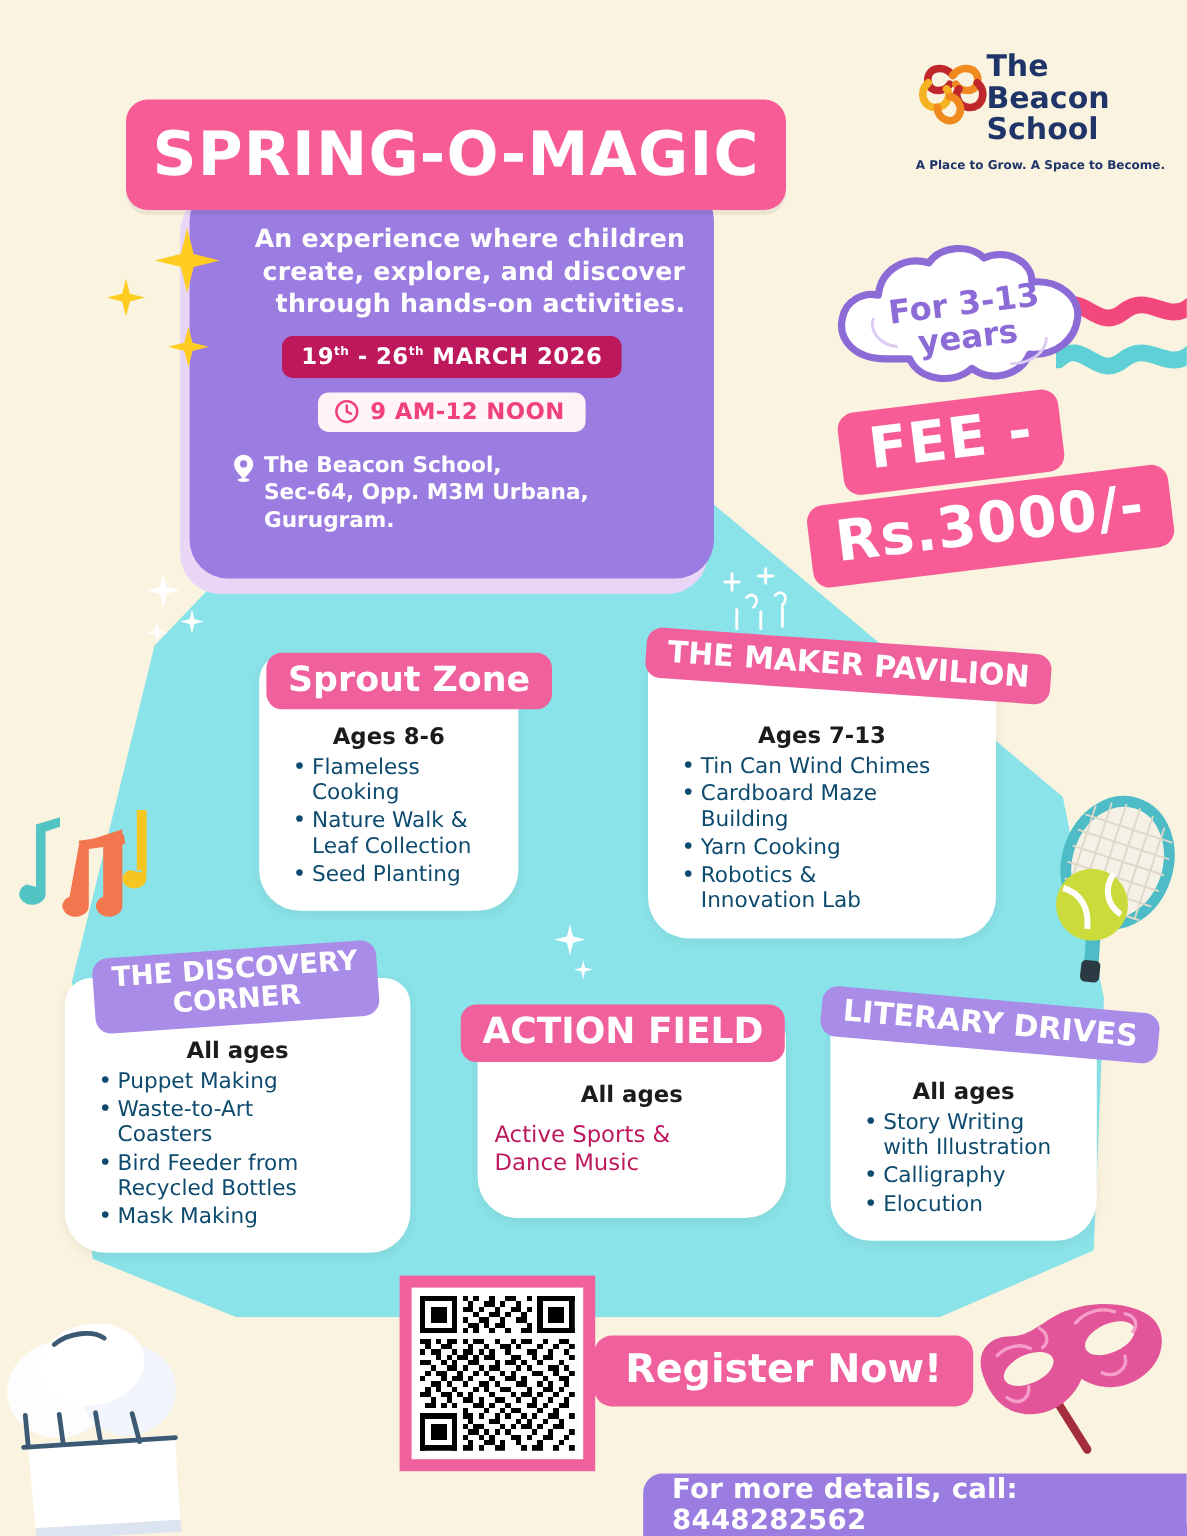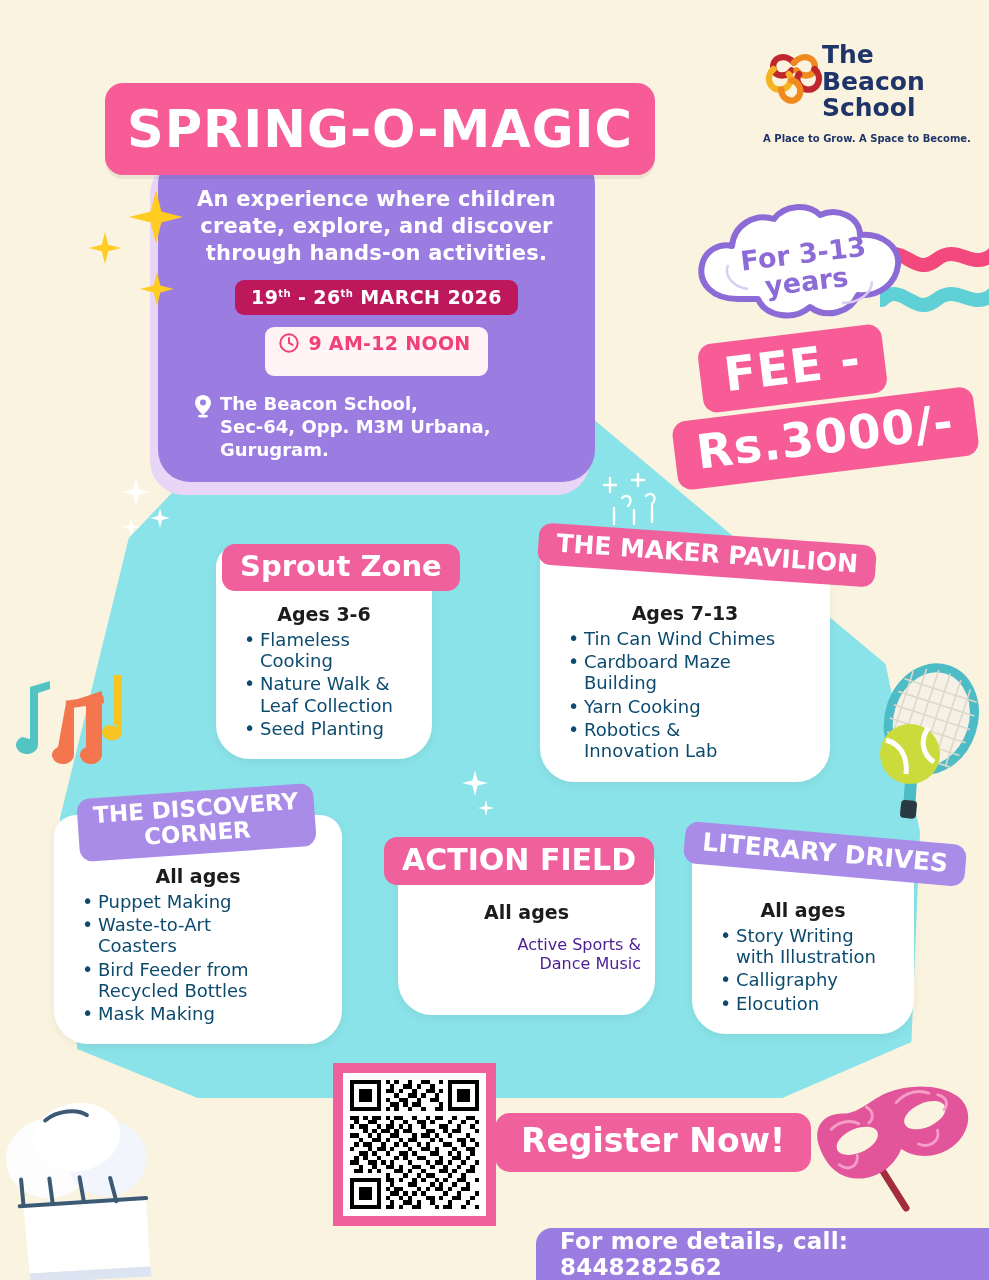--- a/index.html
+++ b/index.html
@@ -54,41 +54,41 @@
     width: 437px; height: 330px;
     background: #9B7CE0;
     border-radius: 32px;
     z-index: 10;
     padding: 34px 24px 20px 24px;
     text-align: center;
     color: #fff;
   }
   .intro-text {
     font-size: 21px; font-weight: bold; line-height: 1.28;
-    color: #FFFFFF; letter-spacing: .2px;
+    color: #FFFFFF; letter-spacing: .2px; text-align: right;
   }
   .date-pill {
     display: inline-block;
     margin-top: 13px;
     background: #be185d;
     border-radius: 9px;
     padding: 6px 16px 7px 16px;
     color: #fff; font-weight: bold; font-size: 19px; letter-spacing: .4px;
   }
   .date-pill sup { font-size: 10px; }
   .culmination {
     margin-top: 12px;
     color: #FFE39A; font-weight: bold; font-size: 19.5px;
   }
   .culmination sup { font-size: 10px; }
   .time-pill {
     display: inline-flex; gap: 8px;
     margin-top: 12px;
     background: #FFF3F6; border-radius: 9px;
-    padding: 5px 17px 22px 13px;
+    padding: 5px 17px 6px 13px;
     text-decoration: underline;
   }
   .time-pill .time-text { color: #F0417A; font-weight: bold; font-size: 19px; letter-spacing: .3px; }
   .addr {
     margin-top: 16px;
     display: flex; gap: 8px; align-items: flex-start;
     text-align: left; padding-left: 12px;
   }
   .addr .addr-text { font-size: 18px; font-weight: bold; line-height: 1.28; color: #fff; }
 
@@ -158,21 +158,21 @@
     font-size: 19px; margin-bottom: 4px;
   }
   .card ul { list-style: none; padding-left: 14px; }
   .card li {
     position: relative; padding-left: 16px;
     color: #0c4a6e; font-size: 18px; line-height: 1.18; margin-bottom: 2px;
   }
   .card li::before {
     content: "•"; position: absolute; left: 0; top: -1px; font-size: 19px;
   }
-  .plain-text { text-align: right; color: #4c1d95; font-size: 16px; line-height: 1.2; }
+  .plain-text { text-align: left; color: #be185d; font-size: 19px; line-height: 1.2; }
 
   
   .qr-frame {
     position: absolute; left: 333px; top: 1063px;
     width: 163px; height: 163px;
     background: #F0609C; padding: 10px; z-index: 20;
   }
   .qr-inner { width: 100%; height: 100%; background: #fff; padding: 7px; }
   .register-btn {
     position: absolute; left: 495px; top: 1113px;
@@ -341,21 +341,21 @@
     <g>
       <circle cx="34" cy="94" r="30" fill="#CBDB3C"></circle>
       <path d="M10,80 c14,4 22,16 20,34" fill="none" stroke="#FFFFFF" stroke-width="5"></path>
       <path d="M52,68 c-8,12 -6,26 6,34" fill="none" stroke="#FFFFFF" stroke-width="5"></path>
     </g>
   </svg>
 
   <div class="card" style="left:216px; top:545px; width:216px;">
     <div class="card-header hdr-pink" style="left:6px; top:-1px; font-size:29px;">Sprout Zone</div>
     <div class="card-body" style="padding-top:58px; min-height:195px;">
-      <div class="ages">Ages 3-6</div>
+      <div class="ages">Ages 8-6</div>
       <ul>
         <li style="white-space:pre-line">Flameless Cooking</li>
         <li style="white-space:pre-line">Nature Walk &amp;
 Leaf Collection</li>
         <li style="white-space:pre-line">Seed Planting</li>
       </ul>
     </div>
   </div>
 
   <div class="card" style="left:540px; top:540px; width:290px;">

